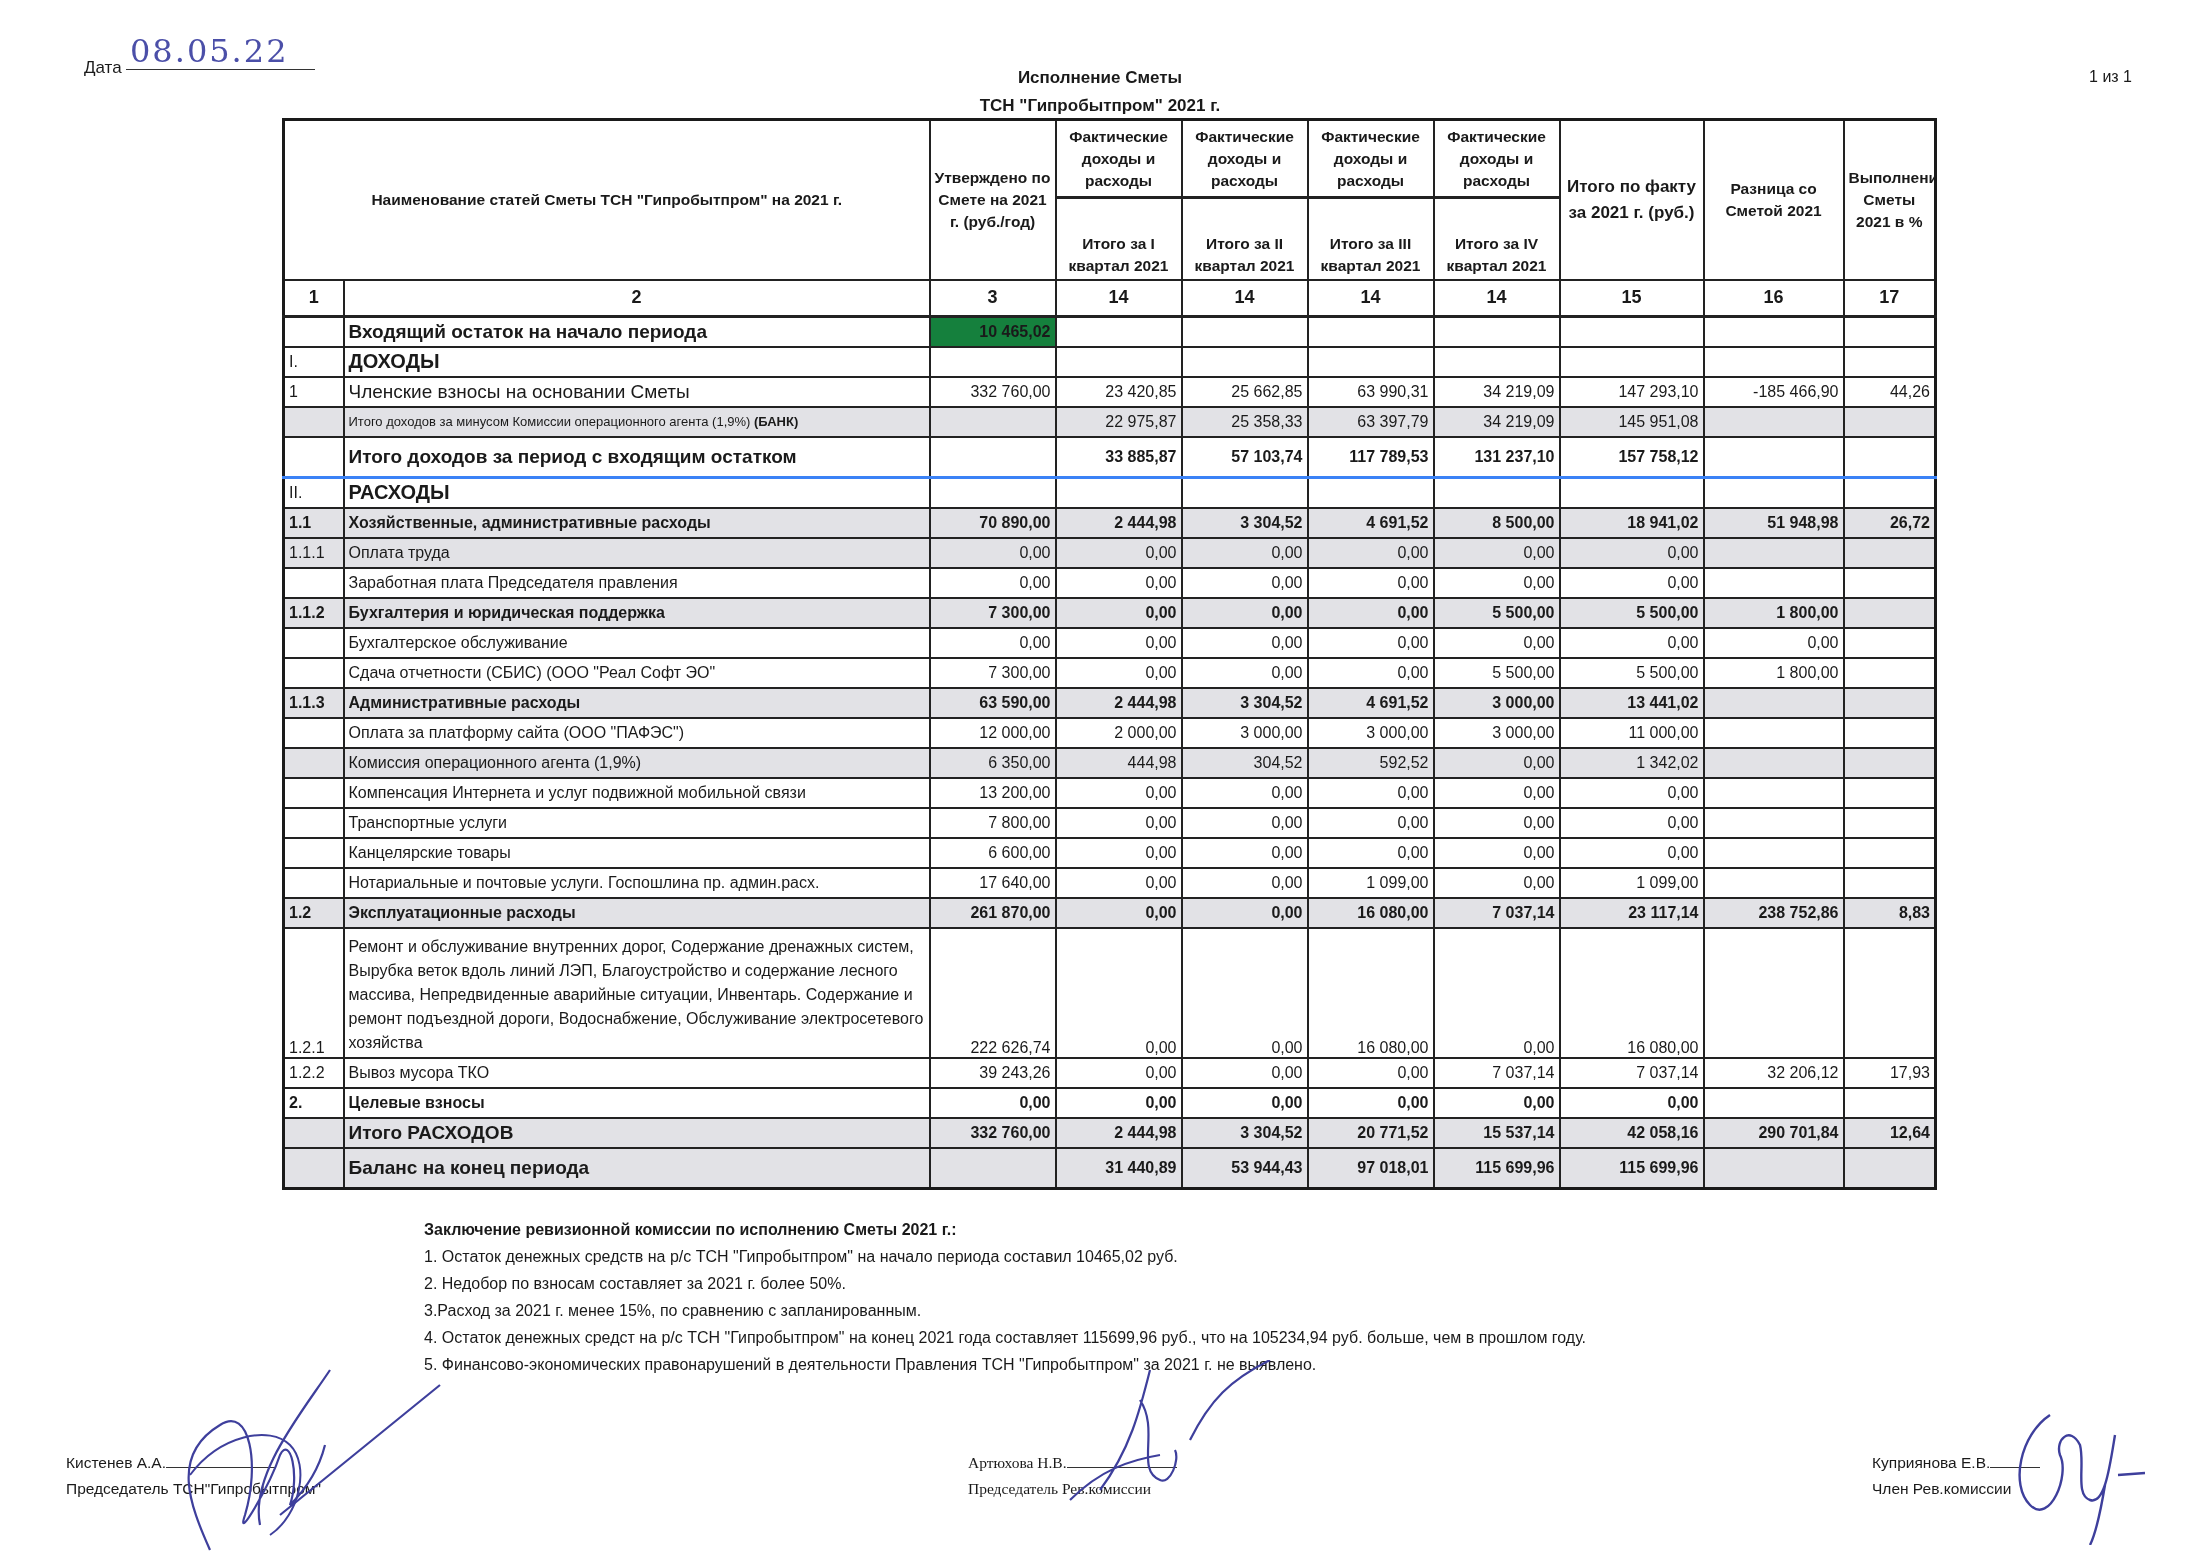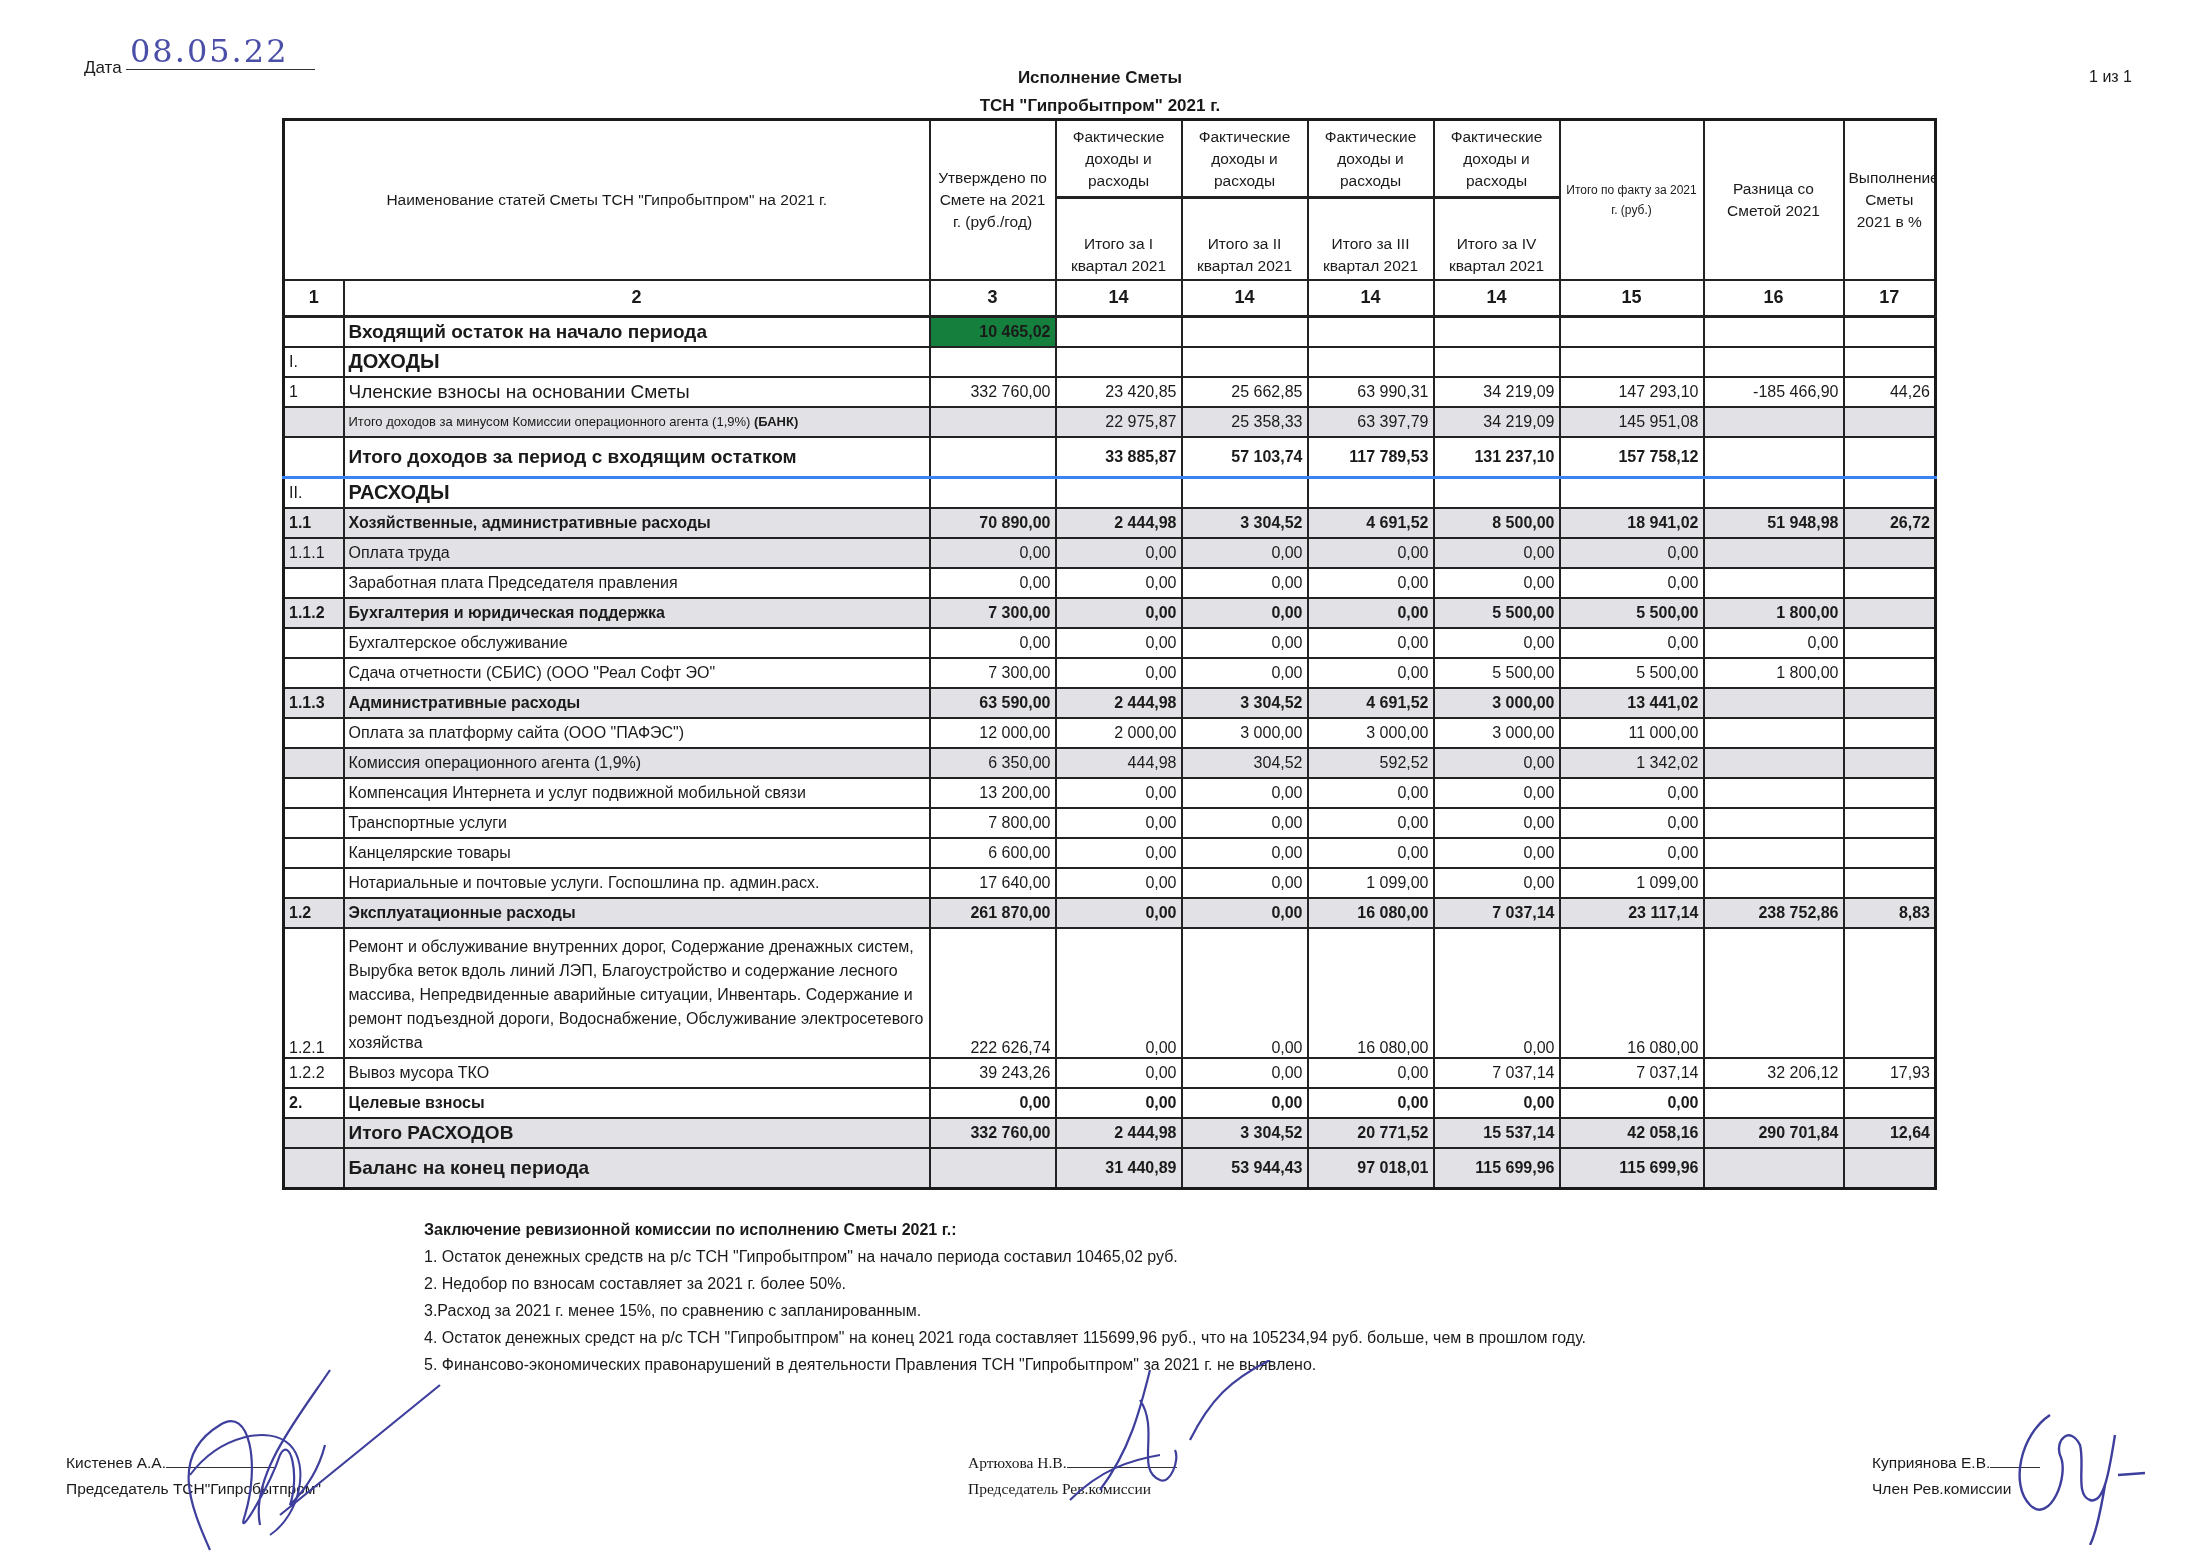--- a/index.html
+++ b/index.html
@@ -18,21 +18,21 @@
   .page-num { position: absolute; right: 68px; top: 68px; font-size: 16px; }
 
   table.budget {
     position: absolute; left: 282px; top: 118px; width: 1648px;
     border-collapse: collapse; table-layout: fixed; font-size: 16px;
     border: 3px solid #1a1a1a;
   }
   table.budget td, table.budget th {
     border: 2px solid #222; padding: 0 4px; overflow: hidden; white-space: nowrap;
   }
-  table.budget th { font-weight: normal; font-size: 15.5px; line-height: 22px; text-align: center; white-space: normal; }
+  table.budget th { font-weight: bold; font-size: 15.5px; line-height: 22px; text-align: center; white-space: normal; }
   th.big { font-size: 22px; line-height: 34px; }
   th.q-sub { font-size: 14px; line-height: 22px; font-weight: bold; }
   tr.colnums td { text-align: center; font-weight: bold; font-size: 18px; height: 34px; border-bottom: 3px solid #222; }
   td.num { text-align: right; }
   td.code { text-align: left; font-size: 16px; }
   tr.row { height: 30px; }
   tr.row td { height: 28px; }
   tr.shade td.s { background: #e2e2e6; }
   tr.bold td { font-weight: bold; }
   tr.big td.label { font-size: 19px; }
@@ -76,21 +76,21 @@
       <col style="width:92px">
   </colgroup>
   <thead>
     <tr style="height:78px">
       <th colspan="2" rowspan="2" class="big" style="padding:0 40px">Наименование статей Сметы ТСН "Гипробытпром" на 2021 г.</th>
       <th rowspan="2">Утверждено по Смете на 2021 г. (руб./год)</th>
       <th style="border-bottom:3px solid #222">Фактические доходы и расходы</th>
       <th style="border-bottom:3px solid #222">Фактические доходы и расходы</th>
       <th style="border-bottom:3px solid #222">Фактические доходы и расходы</th>
       <th style="border-bottom:3px solid #222">Фактические доходы и расходы</th>
-      <th rowspan="2" style="font-size:12px;line-height:20px">Итого по факту за 2021 г. (руб.)</th>
+      <th rowspan="2" style="font-size:17px;line-height:26px">Итого по факту за 2021 г. (руб.)</th>
       <th rowspan="2">Разница со Сметой 2021</th>
       <th rowspan="2">Выполнение Сметы 2021 в %</th>
     </tr>
     <tr style="height:82px">
       <th class="q-sub" style="vertical-align:bottom;padding-bottom:2px">Итого за I квартал 2021</th>
       <th class="q-sub" style="vertical-align:bottom;padding-bottom:2px">Итого за II квартал 2021</th>
       <th class="q-sub" style="vertical-align:bottom;padding-bottom:2px">Итого за III квартал 2021</th>
       <th class="q-sub" style="vertical-align:bottom;padding-bottom:2px">Итого за IV квартал 2021</th>
     </tr>
     <tr class="colnums">

